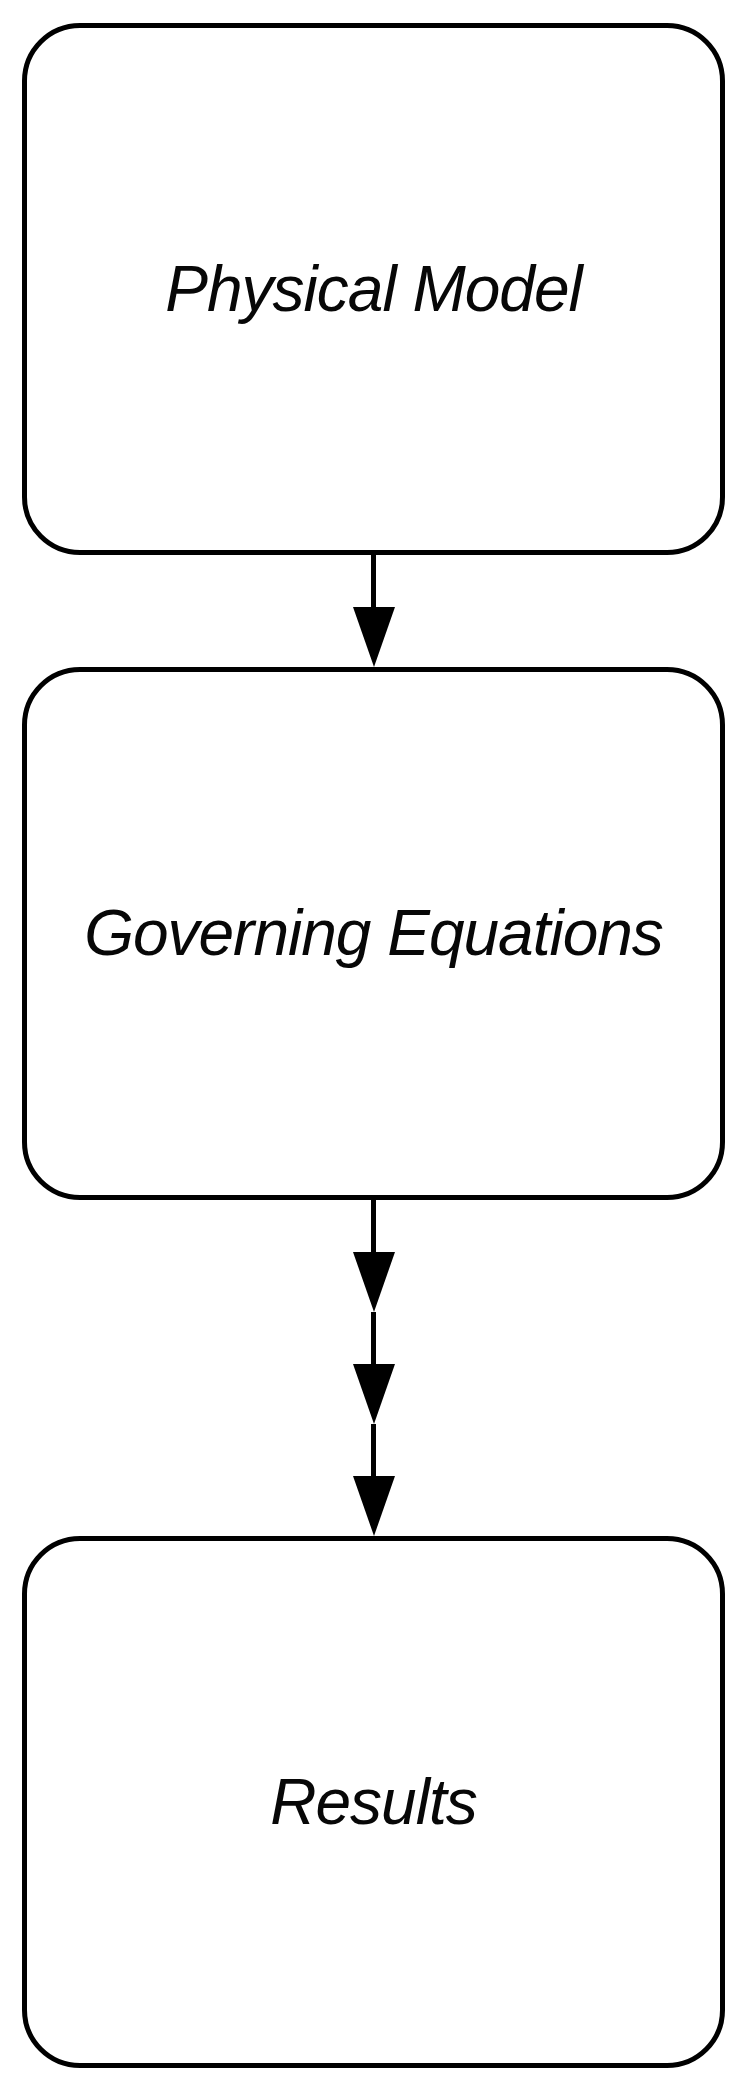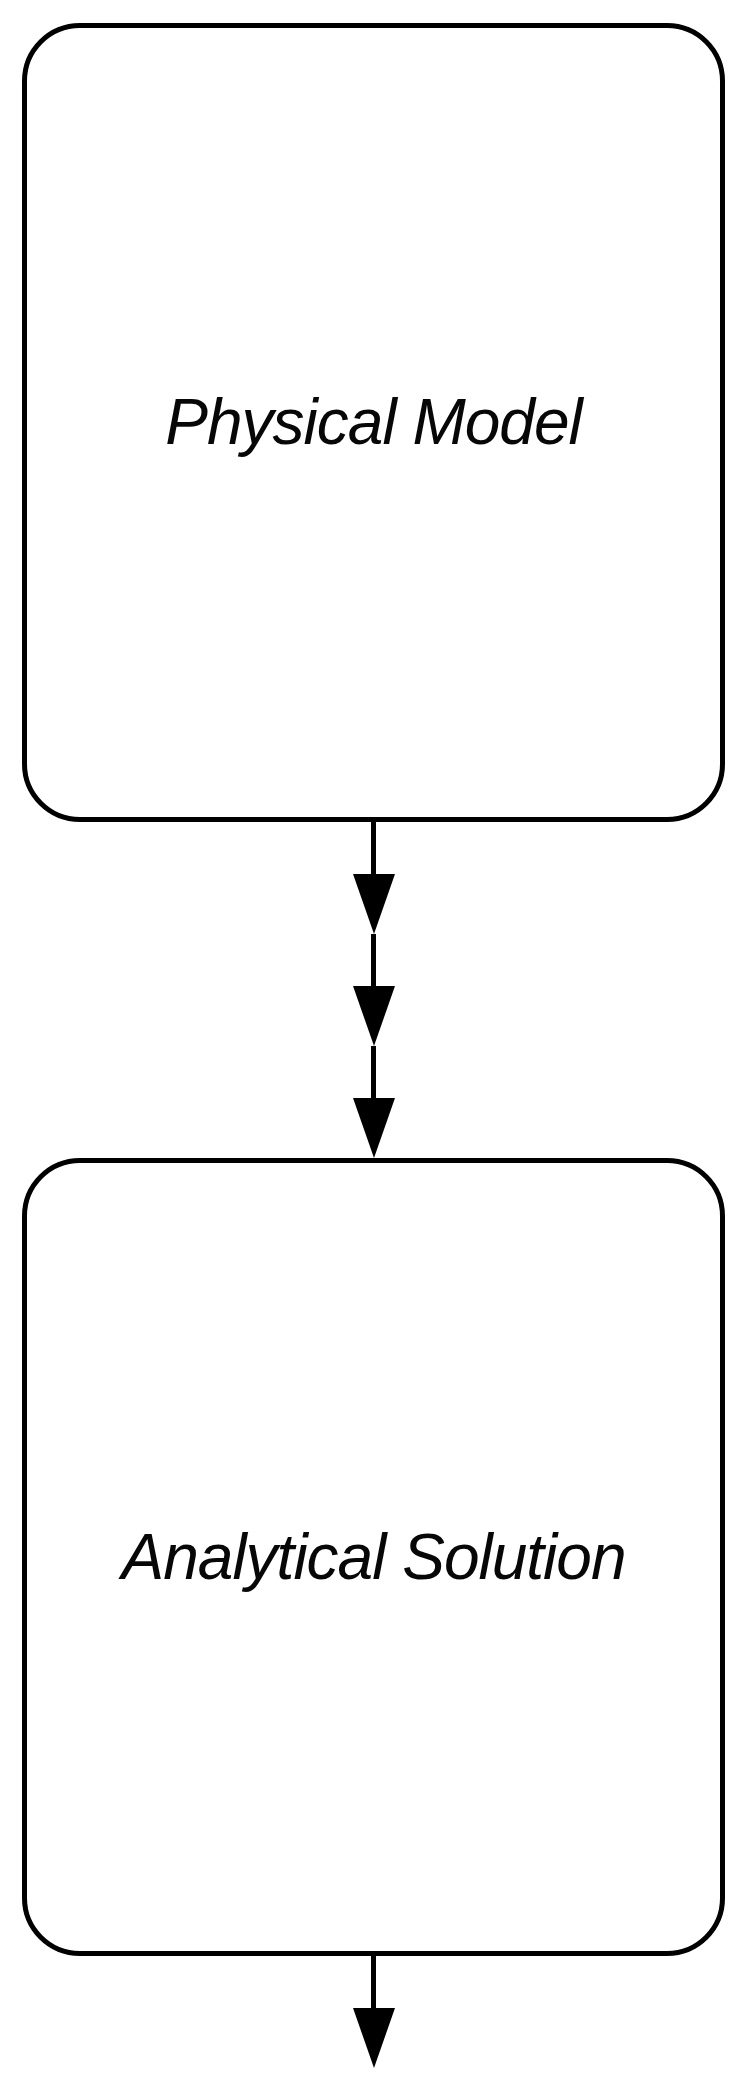--- a/index.html
+++ b/index.html
@@ -65,35 +65,38 @@
 
   <div class="node">
     <span class="node-label">Physical Model</span>
   </div>
 
   <div class="connector">
     <div class="line"></div>
     <div class="head"></div>
   </div>
 
+  <div class="node">
+    <span class="node-label">Governing Equations</span>
+  </div>
+
+  <div class="connector">
+    <div class="line"></div>
+    <div class="head"></div>
+  </div>
+
 
   <div class="connector">
     <div class="line"></div>
     <div class="head"></div>
   </div>
 
 
   <div class="connector">
     <div class="line"></div>
     <div class="head"></div>
   </div>
 
   <div class="node">
-    <span class="node-label">Analytical Solution</span>
+    <span class="node-label">Results</span>
   </div>
-
-  <div class="connector">
-    <div class="line"></div>
-    <div class="head"></div>
-  </div>
-
 
 </div>
 
 </body></html>

